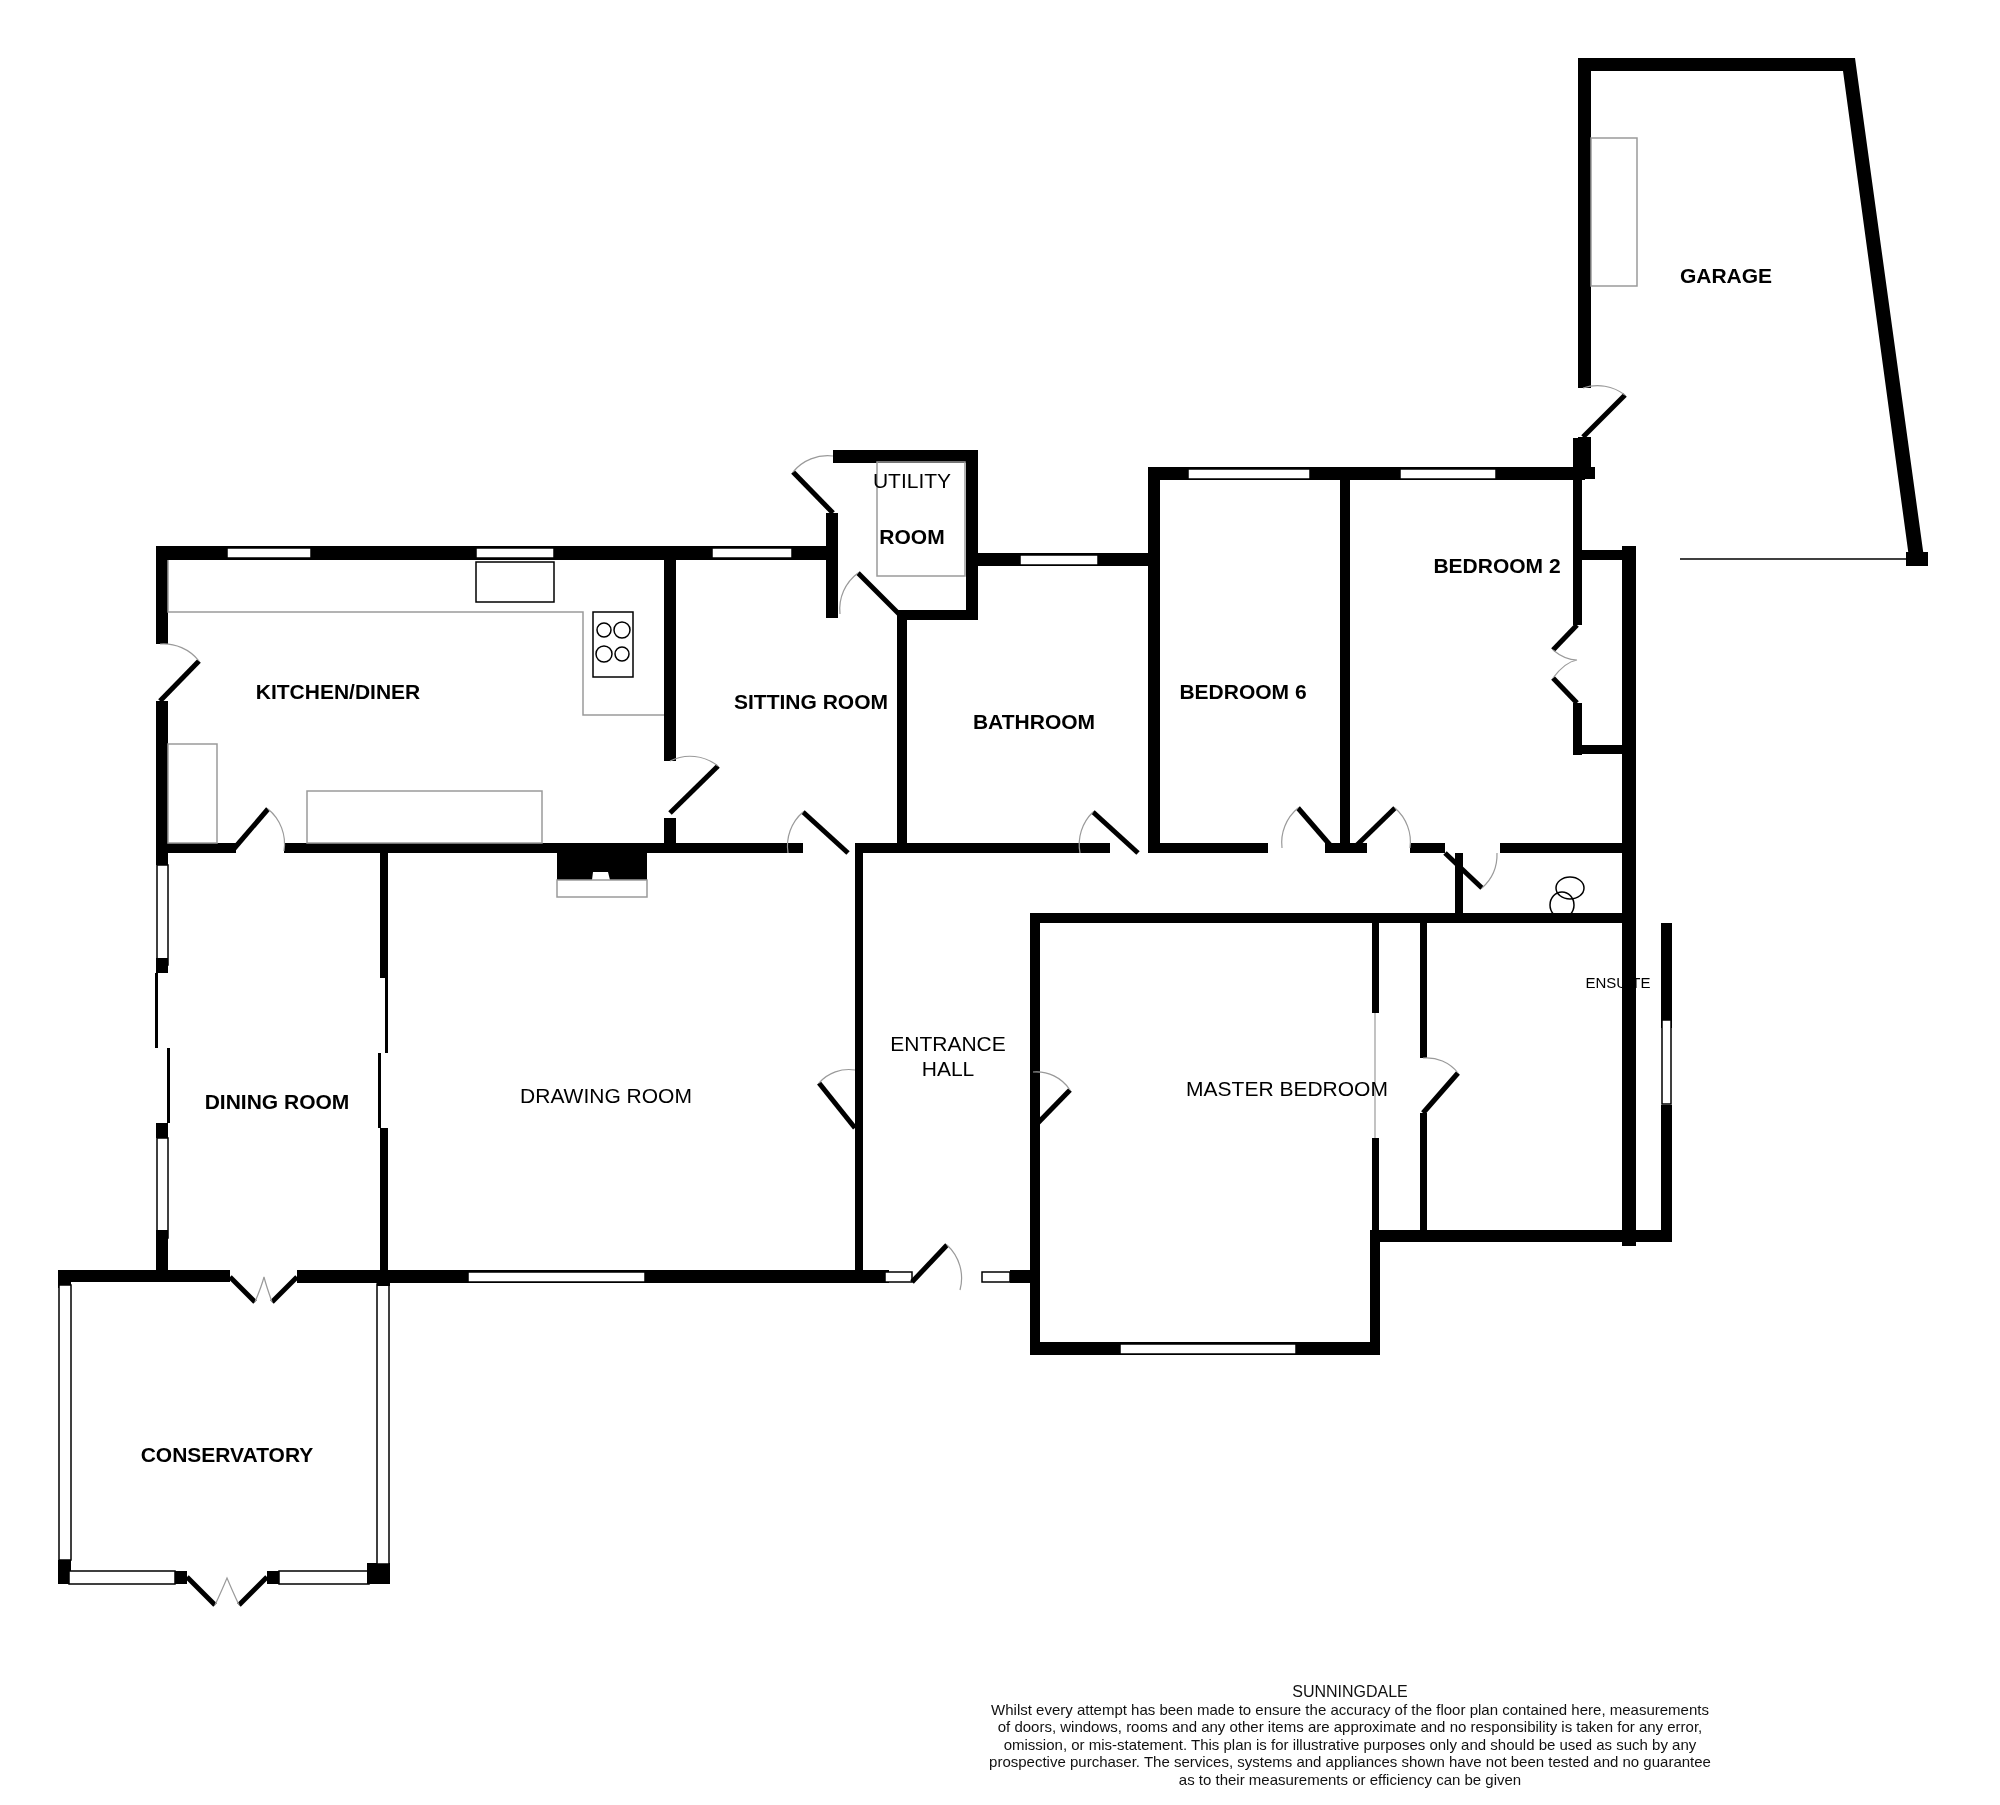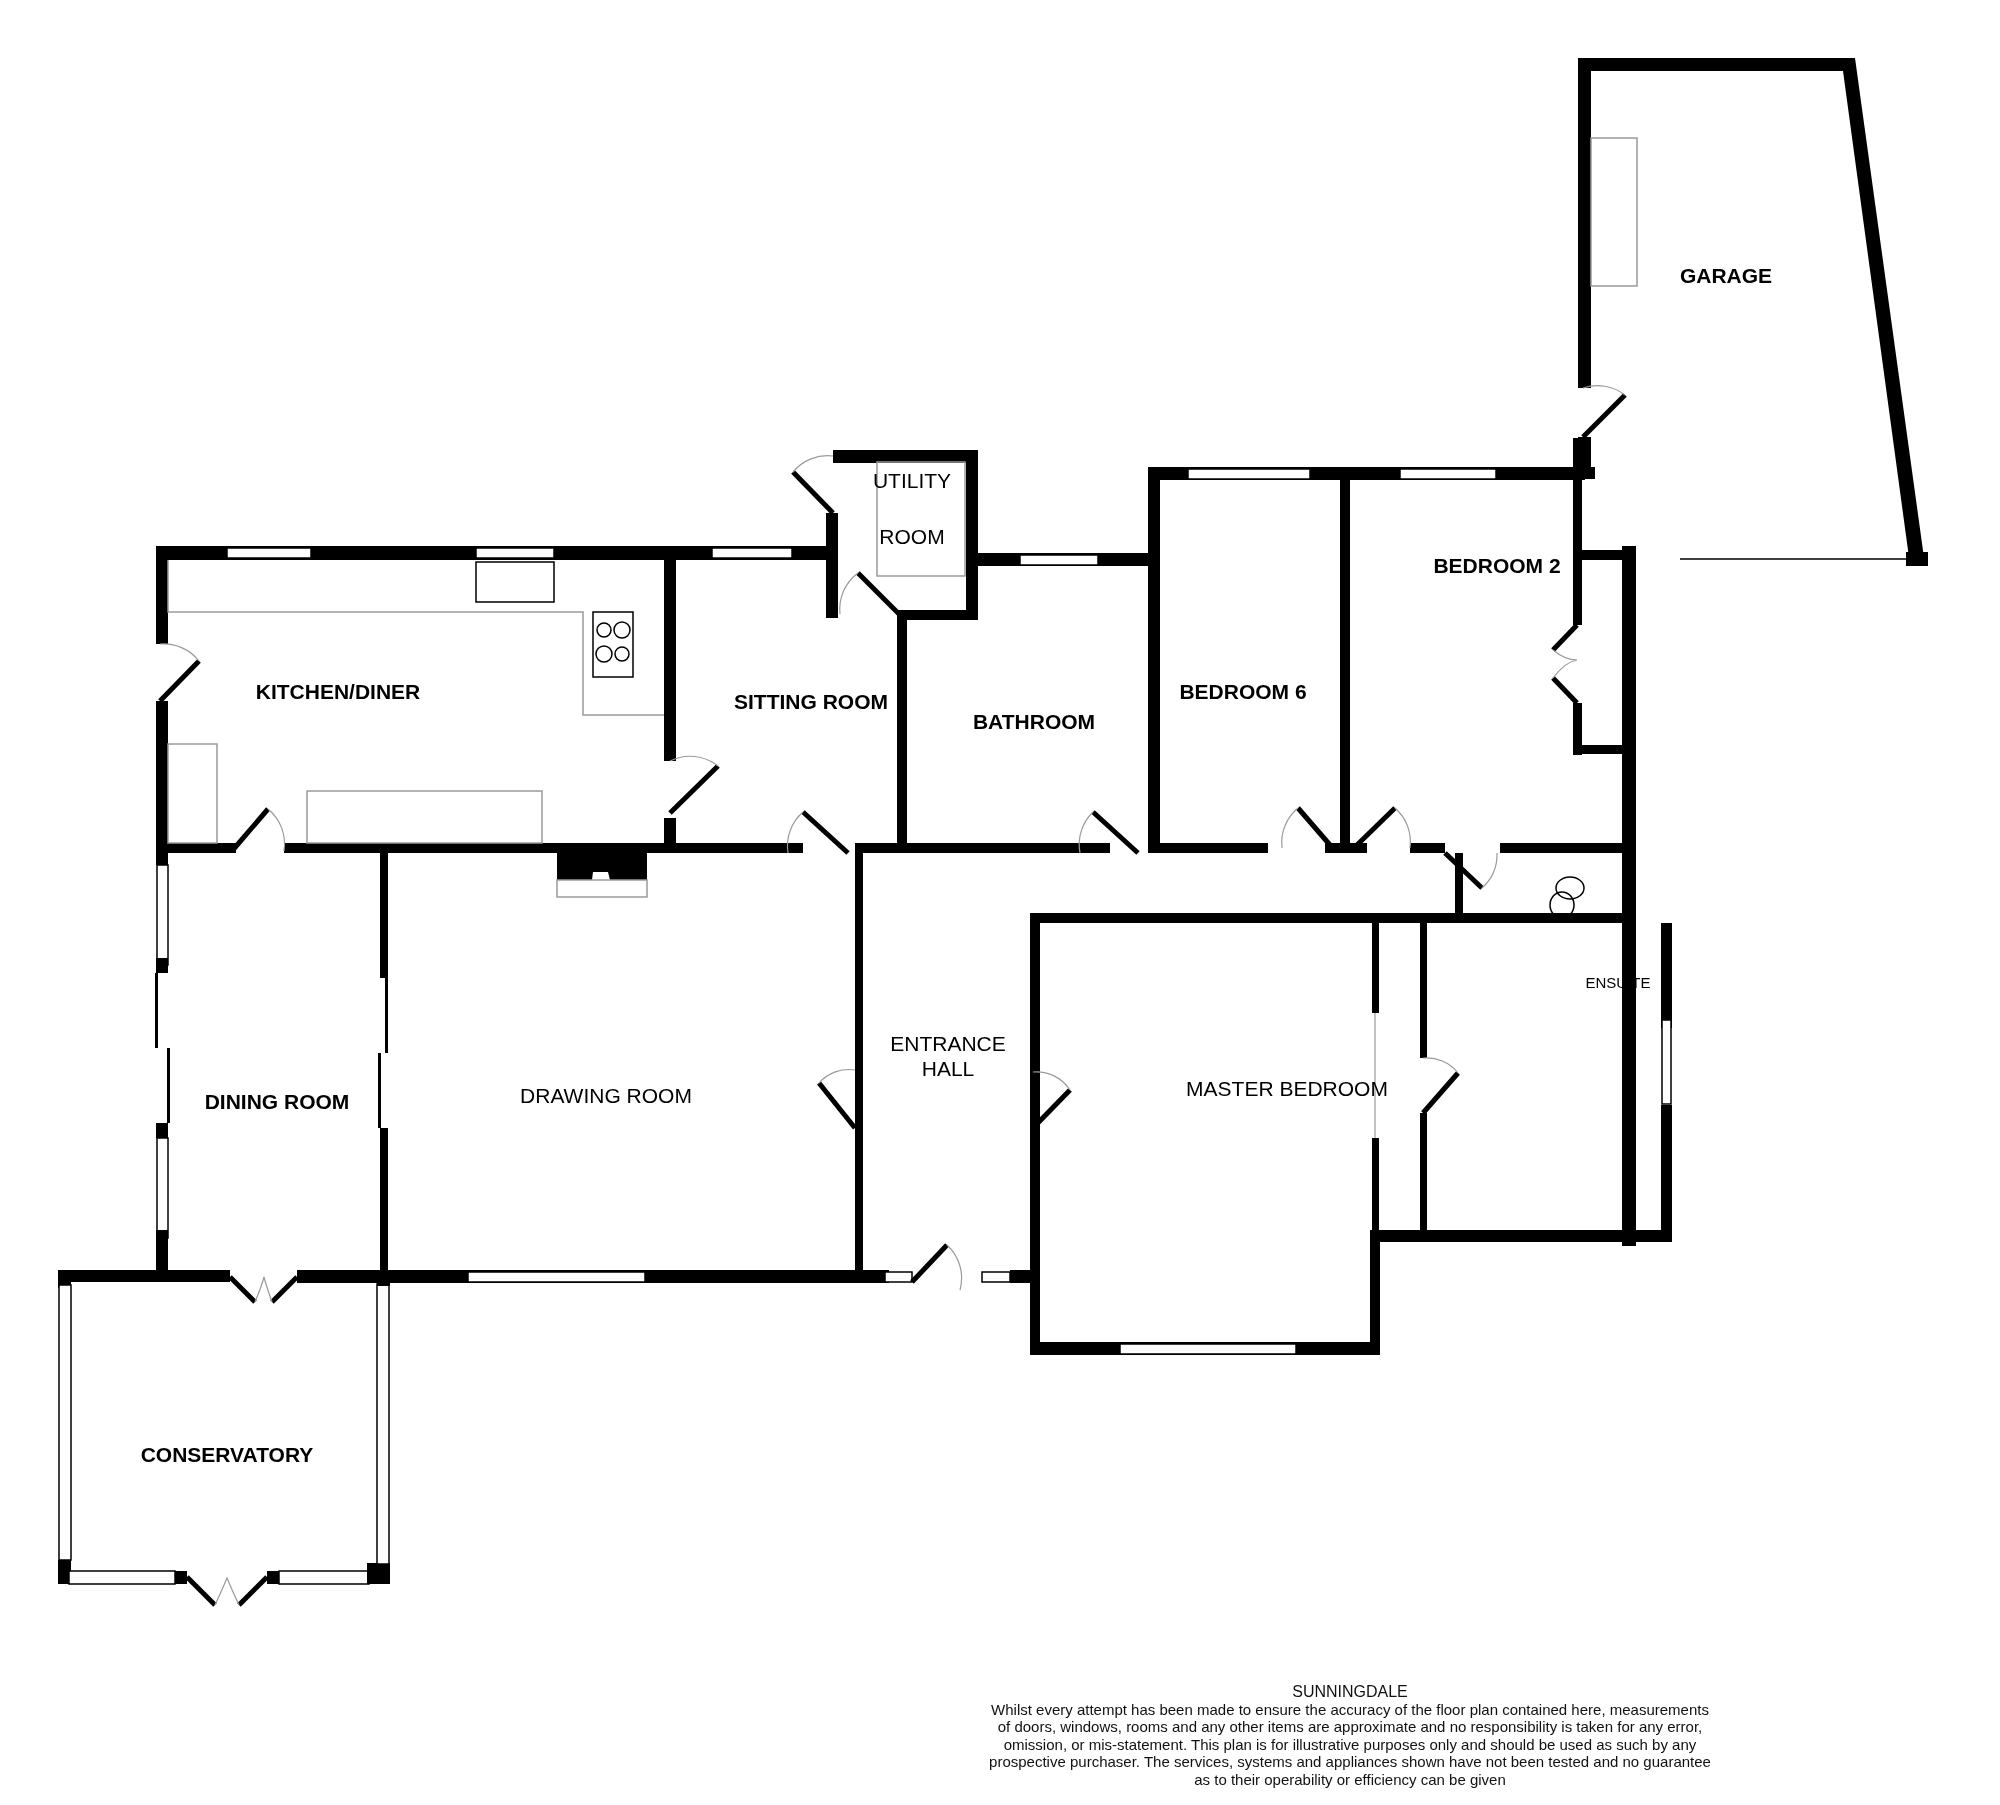--- a/index.html
+++ b/index.html
@@ -181,34 +181,34 @@
     <rect class="win" x="377" y="1284" width="12" height="280"></rect>
     <rect class="wall" x="377" y="1270" width="13" height="16"></rect>
     <line class="leaf" x1="187" y1="1577" x2="215" y2="1605"></line>
     <line class="leaf" x1="267" y1="1577" x2="239" y2="1605"></line>
     <path class="arc" d="M215,1605 Q222,1590 227,1578 Q232,1590 239,1605"></path>
   </g>
 </svg>
 
 <div class="room-label" style="left:1726px; top:263px;">GARAGE</div>
 <div class="room-label" style="left:912px; top:468px; font-weight:normal;">UTILITY</div>
-<div class="room-label" style="left:912px; top:524px; font-weight:normal;">ROOM</div>
+<div class="room-label" style="left:912px; top:524px; font-weight:bold;">ROOM</div>
 <div class="room-label" style="left:338px; top:679px;">KITCHEN/DINER</div>
 <div class="room-label" style="left:811px; top:689px;">SITTING ROOM</div>
 <div class="room-label" style="left:1034px; top:709px;">BATHROOM</div>
 <div class="room-label" style="left:1243px; top:679px;">BEDROOM 6</div>
 <div class="room-label" style="left:1497px; top:553px;">BEDROOM 2</div>
 <div class="room-label" style="left:277px; top:1061px;margin-top:28px;">DINING ROOM</div>
 <div class="room-label" style="left:606px; top:1083px; font-weight:normal;">DRAWING ROOM</div>
 <div class="room-label" style="left:948px; top:1031px; font-weight:normal;">ENTRANCE</div>
 <div class="room-label" style="left:948px; top:1056px; font-weight:normal;">HALL</div>
 <div class="room-label" style="left:1287px; top:1076px; font-weight:normal;">MASTER BEDROOM</div>
 <div class="room-label" style="left:1618px; top:970px; font-weight:normal; font-size:15px;">ENSUITE</div>
 <div class="room-label" style="left:227px; top:1442px;">CONSERVATORY</div>
 
 <div class="footer">
   <div class="ttl">SUNNINGDALE</div>
   <div>Whilst every attempt has been made to ensure the accuracy of the floor plan contained here, measurements</div>
   <div>of doors, windows, rooms and any other items are approximate and no responsibility is taken for any error,</div>
   <div>omission, or mis-statement. This plan is for illustrative purposes only and should be used as such by any</div>
   <div>prospective purchaser. The services, systems and appliances shown have not been tested and no guarantee</div>
-  <div>as to their operability or efficiency can be given</div>
+  <div>as to their measurements or efficiency can be given</div>
 </div>
 
 </body></html>

